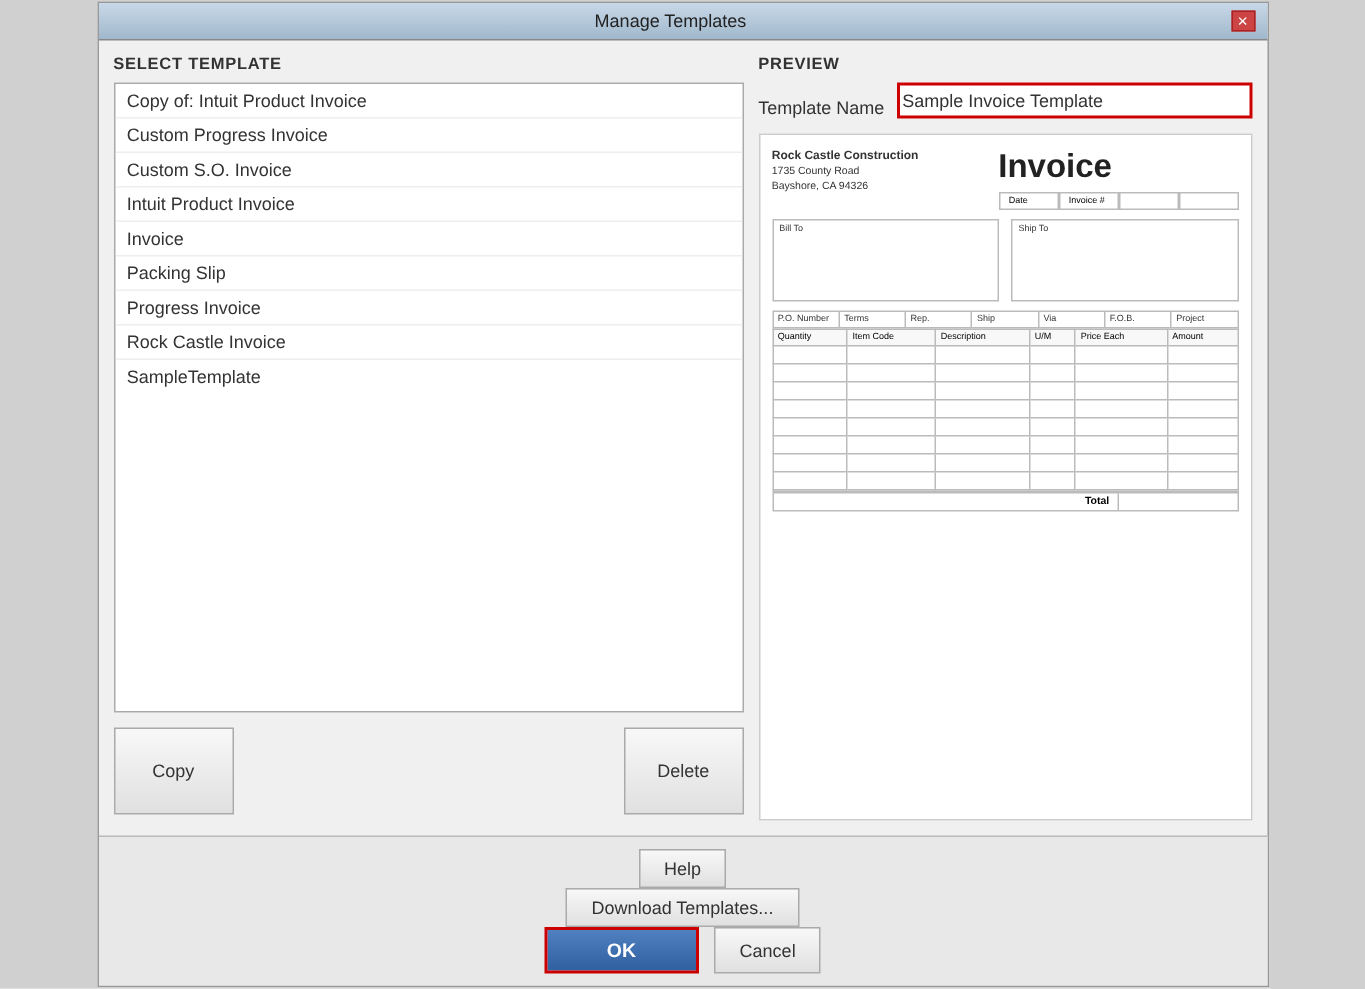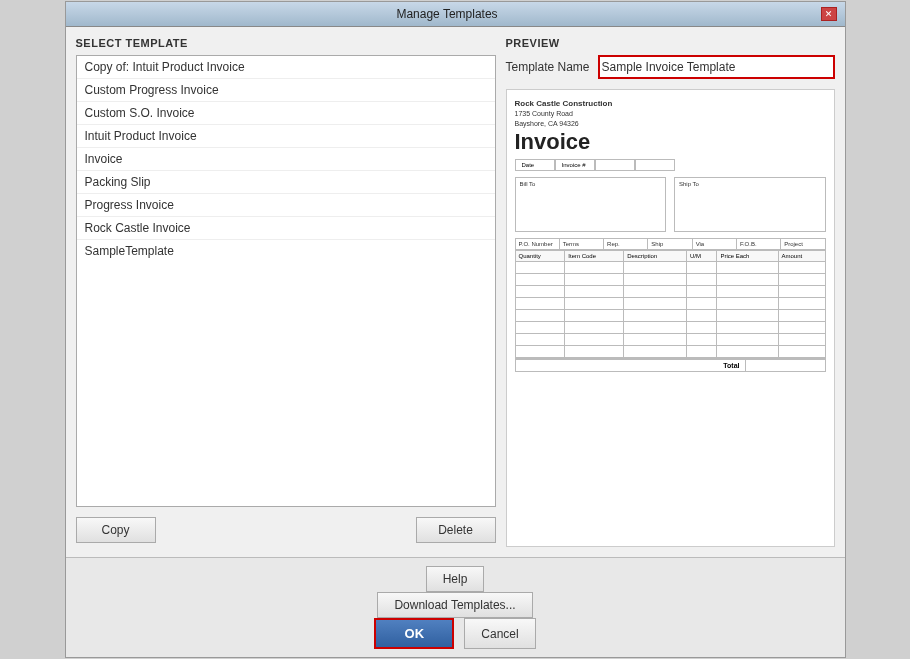--- a/index.html
+++ b/index.html
@@ -88,21 +88,21 @@
     .template-item.selected {
       background: #c8dfc8;
       color: #000;
     }
     .left-buttons {
       display: flex;
       justify-content: space-between;
       padding: 4px 0;
     }
     .btn {
-      padding: 5px 20px;
+      padding: 21px 20px;
       background: linear-gradient(to bottom, #f8f8f8, #e0e0e0);
       border: 1px solid #aaa;
       cursor: pointer;
       font-size: 12px;
       color: #333;
       min-width: 80px;
     }
     .right-panel {
       flex: 1;
       display: flex;
@@ -111,21 +111,21 @@
     }
     .preview-label {
       font-size: 11px;
       font-weight: bold;
       color: #333;
       text-transform: uppercase;
       letter-spacing: 0.5px;
     }
     .template-name-row {
       display: flex;
-      align-items: center;
+      align-items: flex-end;
       gap: 8px;
       margin-bottom: 4px;
     }
     .template-name-label {
       font-size: 12px;
       color: #333;
       white-space: nowrap;
     }
     .template-name-input {
       flex: 1;
@@ -141,21 +141,20 @@
       background: white;
       overflow: hidden;
       padding: 8px;
       font-size: 7px;
     }
     .inv-header {
       display: flex;
       justify-content: space-between;
       align-items: flex-start;
       margin-bottom: 6px;
-      flex-direction: column;
     }
     .inv-company {
       font-size: 7px;
       color: #333;
       line-height: 1.4;
     }
     .inv-company strong {
       font-size: 8px;
     }
     .inv-title {
@@ -249,21 +248,21 @@
       border-top: 1px solid #bbb;
       flex-direction: column;
     }
     .bottom-left { }
     .bottom-center { }
     .bottom-right {
       display: flex;
       gap: 10px;
     }
     .btn-ok {
-      padding: 6px 16px;
+      padding: 6px 40px;
       background: linear-gradient(to bottom, #5080c0, #3060a0);
       border: 2px solid #cc0000;
       cursor: pointer;
       font-size: 13px;
       color: white;
       font-weight: bold;
       min-width: 80px;
     }
     .btn-help, .btn-download, .btn-cancel {
       padding: 5px 16px;

